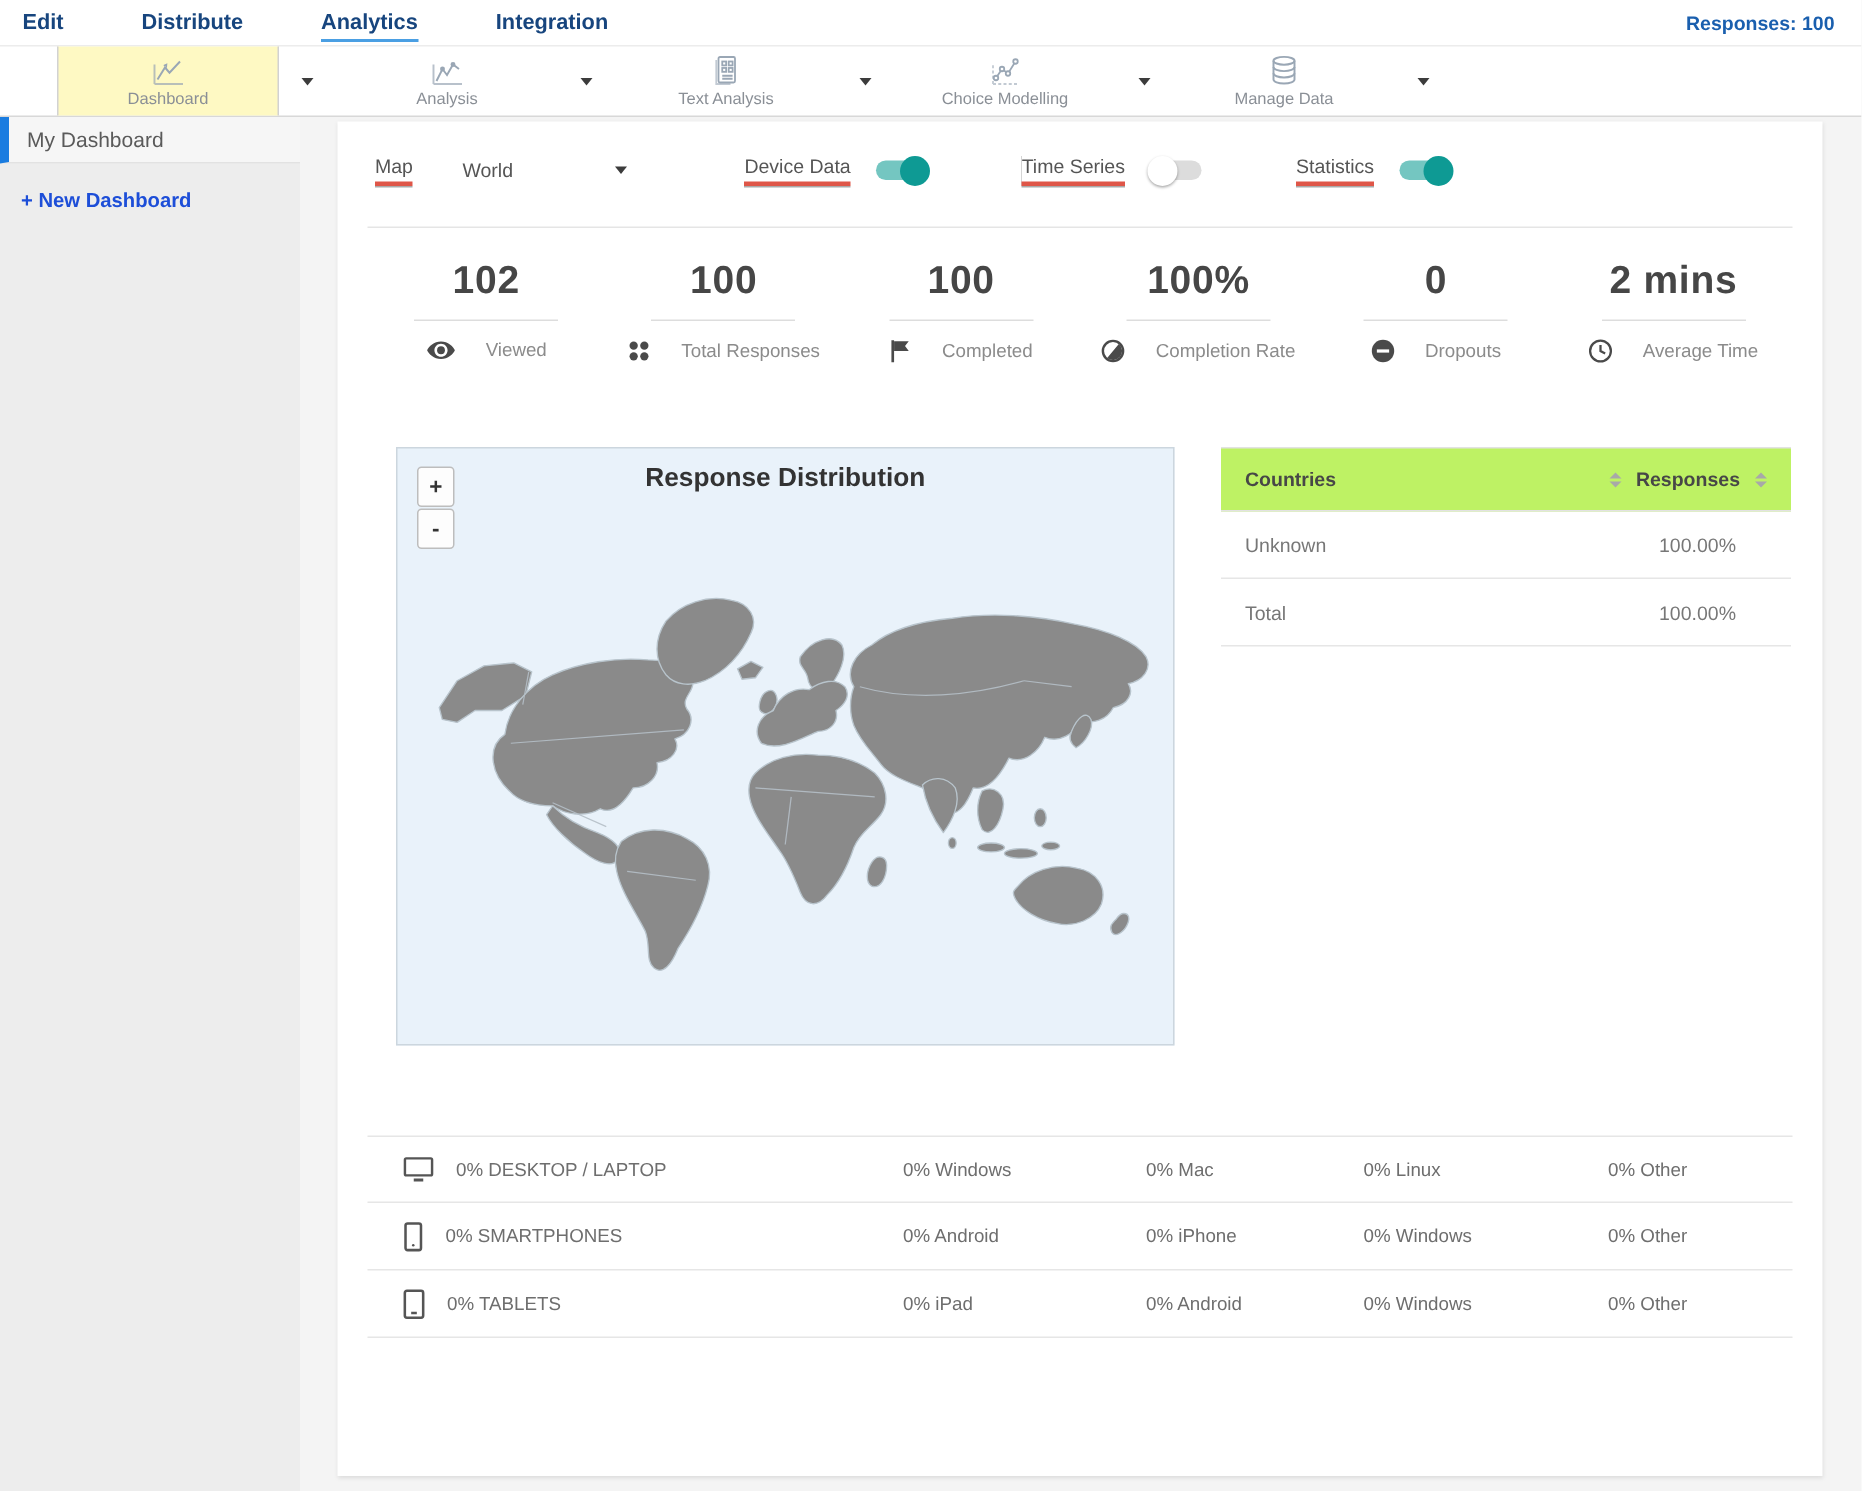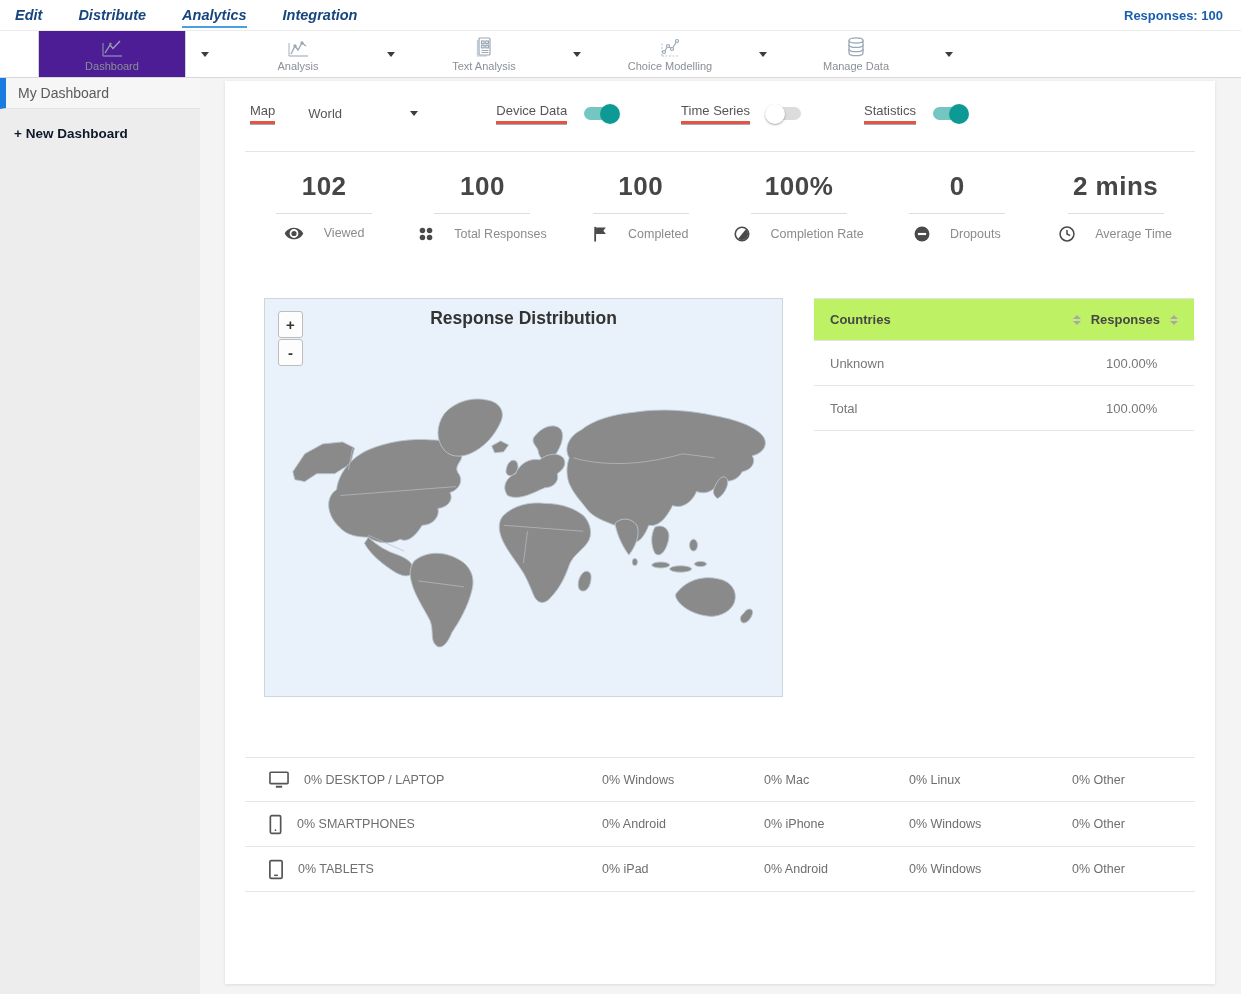--- a/index.html
+++ b/index.html
@@ -1,40 +1,40 @@
 <!DOCTYPE html>
 <html><head>
 <meta charset="utf-8">
 <style>
   * { box-sizing: border-box; margin: 0; padding: 0; }
   html,body { width:1241px; height:994px; }
   body { font-family:"Liberation Sans", sans-serif; background:#f4f4f4; overflow:hidden; }
 
   
   .topnav { height:30px; background:#fff; display:flex; align-items:center; padding:0 18px 0 15px; }
-  .topnav-items { display:flex; gap:36px;font-style:italic; }
+  .topnav-items { display:flex; gap:52px; }
   .topnav-item { font-size:14.5px; font-weight:bold; color:#17457e; cursor:pointer; padding-top:4px; }
   .topnav-item.active { border-bottom:2px solid #4a9fe3; padding-bottom:3px; }
   .topnav-right { margin-left:auto; font-size:13px; font-weight:bold; color:#1a5fae; }
 
   
   .toolbar { height:48px; background:#fff; border-top:1px solid #ececec; border-bottom:1px solid #d8d8d8; display:flex; padding-left:38px; }
   .tool-group { display:flex; align-items:center; }
   .tool-btn { width:148px; height:100%; display:flex; flex-direction:column; align-items:center; justify-content:center; gap:2px; cursor:pointer; }
-  .tool-btn.active { background:#4c1d95; border-left:1px solid #d2d2d2; border-right:1px solid #d2d2d2; }
+  .tool-btn.active { background:#fef9c3; border-left:1px solid #d2d2d2; border-right:1px solid #d2d2d2; }
   .tool-label { font-size:11px; color:#8a8f96; }
   .tool-icon svg { display:block; }
   .tool-caret { width:38px; display:flex; justify-content:center; cursor:pointer; }
   .caret-down { width:0; height:0; border-left:4.5px solid transparent; border-right:4.5px solid transparent; border-top:5.5px solid #3c3c3c; }
 
   
   .workspace { display:flex; height:916px; }
   .sidebar { width:200px; background:#ededed; flex:none; }
   .sidebar-active-row { height:31px; background:#f6f6f6; border-left:6px solid #1a7ce0; border-bottom:1px solid #e2e2e2; display:flex; align-items:center; padding-left:12px; font-size:14px; color:#5a5a5a; cursor:pointer; }
-  .new-dashboard { margin:17px 0 0 14px; font-size:13.5px; font-weight:bold; color:#0f172a; cursor:pointer; }
+  .new-dashboard { margin:17px 0 0 14px; font-size:13.5px; font-weight:bold; color:#1d4ed8; cursor:pointer; }
   .main { flex:1; padding:3px 26px 0 25px; }
   .card { background:#fff; width:990px; height:903px; box-shadow:0 1px 3px rgba(0,0,0,.10); padding:22px 20px 0 20px; }
 
   
   .summary-head { display:flex; align-items:center; }
   .blue-bar { width:5px; height:24px; background:#1a7ce0; margin-right:12px; }
   .summary-title { font-size:19px; font-weight:bold; color:#55626e; }
   .collapse { margin-left:auto; margin-right:18px; cursor:pointer; }
 
   

